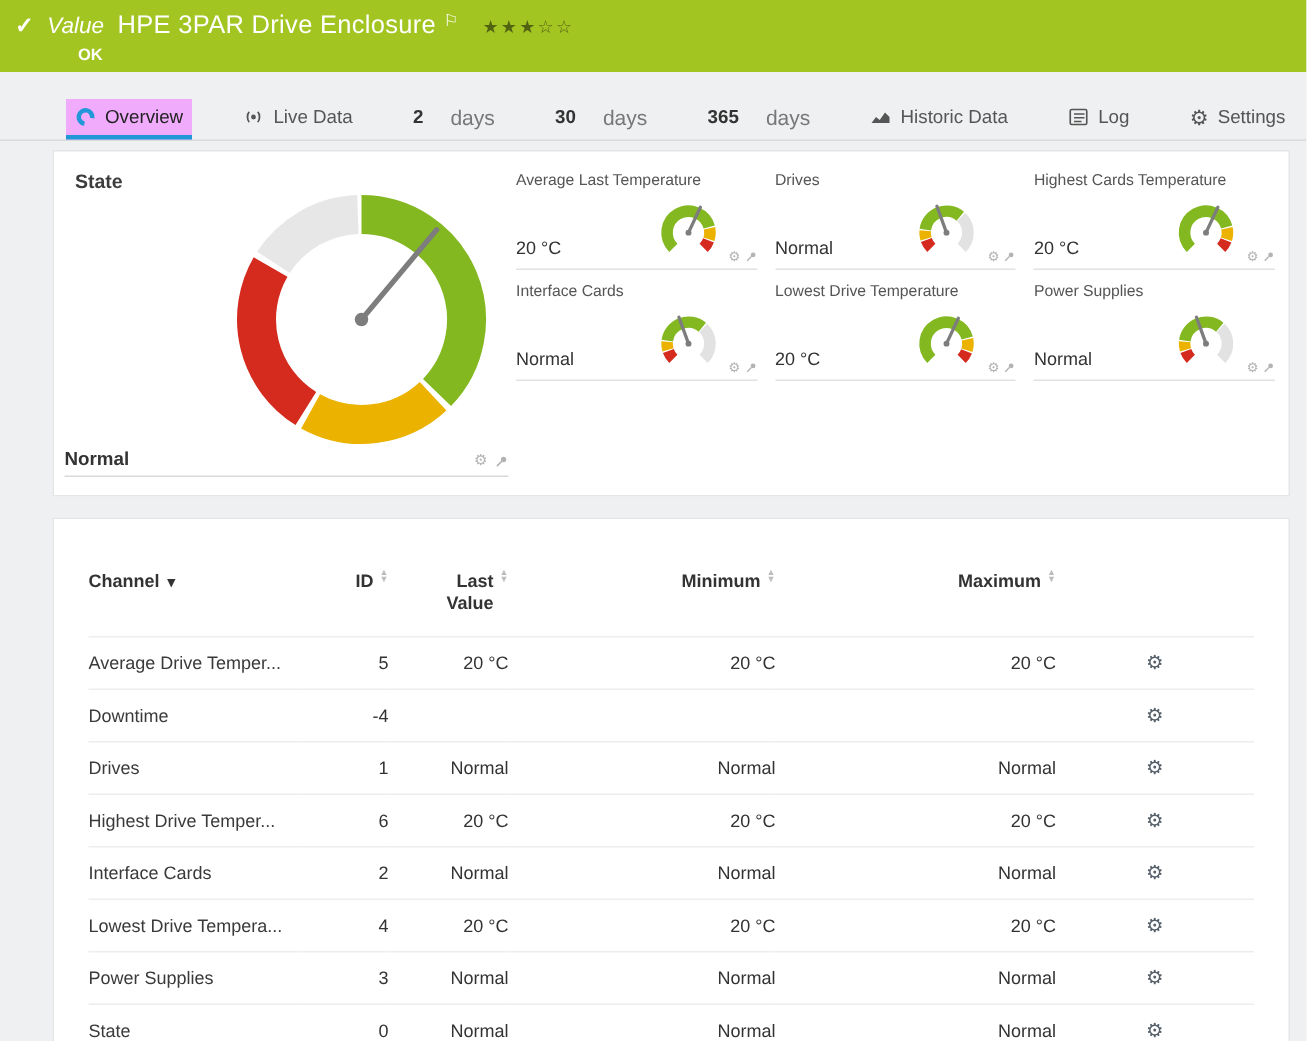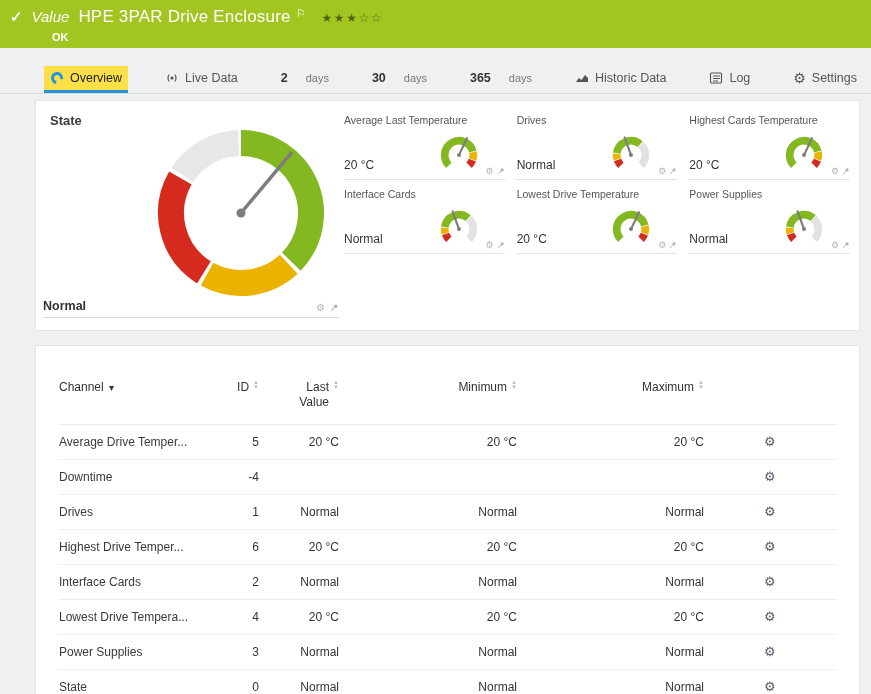--- a/index.html
+++ b/index.html
@@ -21,23 +21,23 @@
   .flag { font-size:11px; margin-left:5px; position:relative; top:-5px; cursor:pointer; }
   .stars { margin-left:16px; font-size:12px; letter-spacing:1.5px; color:rgba(0,0,0,.5); cursor:pointer; }
   .topbar .row2 { padding-left:52px; margin-top:4px; font-size:11px; font-weight:bold; }
 
   
   .tabbar { position:absolute; top:66px; left:0; right:0; height:28px;
     display:flex; justify-content:space-between; align-items:stretch;
     padding:0 8px 0 44px; border-bottom:1px solid #d8dadb; }
   .tab { display:flex; align-items:center; gap:6px; font-size:12.5px; color:#555;
     padding:0 6px; border-bottom:3px solid transparent; cursor:pointer; white-space:nowrap; }
-  .tab.active { color:#222; border-bottom-color:#2196d9; background:#fde047; }
+  .tab.active { color:#222; border-bottom-color:#2196d9; background:#f0abfc; }
   .tab .num { font-weight:bold; color:#333; }
-  .tab .unit { color:#777; font-size:11px; margin-left:12px; }
+  .tab .unit { color:#777; font-size:14px; margin-left:12px; }
   .ticon { width:14px; height:14px; flex:0 0 auto; }
   .gear-glyph { font-style:normal; }
 
   
   .panel { position:absolute; left:35px; width:825px; background:#fff; border:1px solid #e4e6e6; }
   .panel.gauges { top:100px; height:231px; }
   .panel.tablep { top:345px; height:400px; padding:34px 23px 0 23px; }
 
   
   .state-label { position:absolute; left:14px; top:12px; font-size:13px; font-weight:600; color:#3c3c3c; }
@@ -55,21 +55,21 @@
     display:grid; grid-template-columns:repeat(3,1fr); column-gap:12px; row-gap:5px; }
   .mini-card { position:relative; height:69px; border-bottom:1px solid #e2e2e2; }
   .mini-title { font-size:10.5px; color:#555; padding-top:3px; white-space:nowrap; overflow:hidden; }
   .mini-value { position:absolute; left:0; bottom:7px; font-size:12px; color:#333; }
   .mini-gauge { position:absolute; right:24px; bottom:3px; width:44px; height:44px; }
   .mini-icons { position:absolute; right:0; bottom:3px; display:flex; gap:3px; align-items:center;
     color:#b3b3b3; font-size:9px; }
 
   
   table { width:100%; border-collapse:collapse; table-layout:fixed; font-size:12px; color:#333; }
-  th { font-weight:normal; text-align:right; vertical-align:top; padding:0 0 14px 0; line-height:15px; cursor:pointer; }
+  th { font-weight:bold; text-align:right; vertical-align:top; padding:0 0 14px 0; line-height:15px; cursor:pointer; }
   th.c-channel { text-align:left; }
   th .wrap { display:inline-block; max-width:42px; text-align:right; }
   .chev { color:#333; font-size:10px; margin-left:2px; }
   .sort { display:inline-flex; flex-direction:column; margin-left:4px; vertical-align:top;
     font-size:6px; line-height:5px; color:#bdbdbd; }
   .sort i { font-style:normal; display:block; }
   td { border-top:1px solid #ededed; padding:9px 0 10px 0; text-align:right; vertical-align:middle;
     white-space:nowrap; overflow:hidden; }
   td.c-channel { text-align:left; color:#3a3a3a; }
   td.c-gear { text-align:left; padding-left:60px; }

